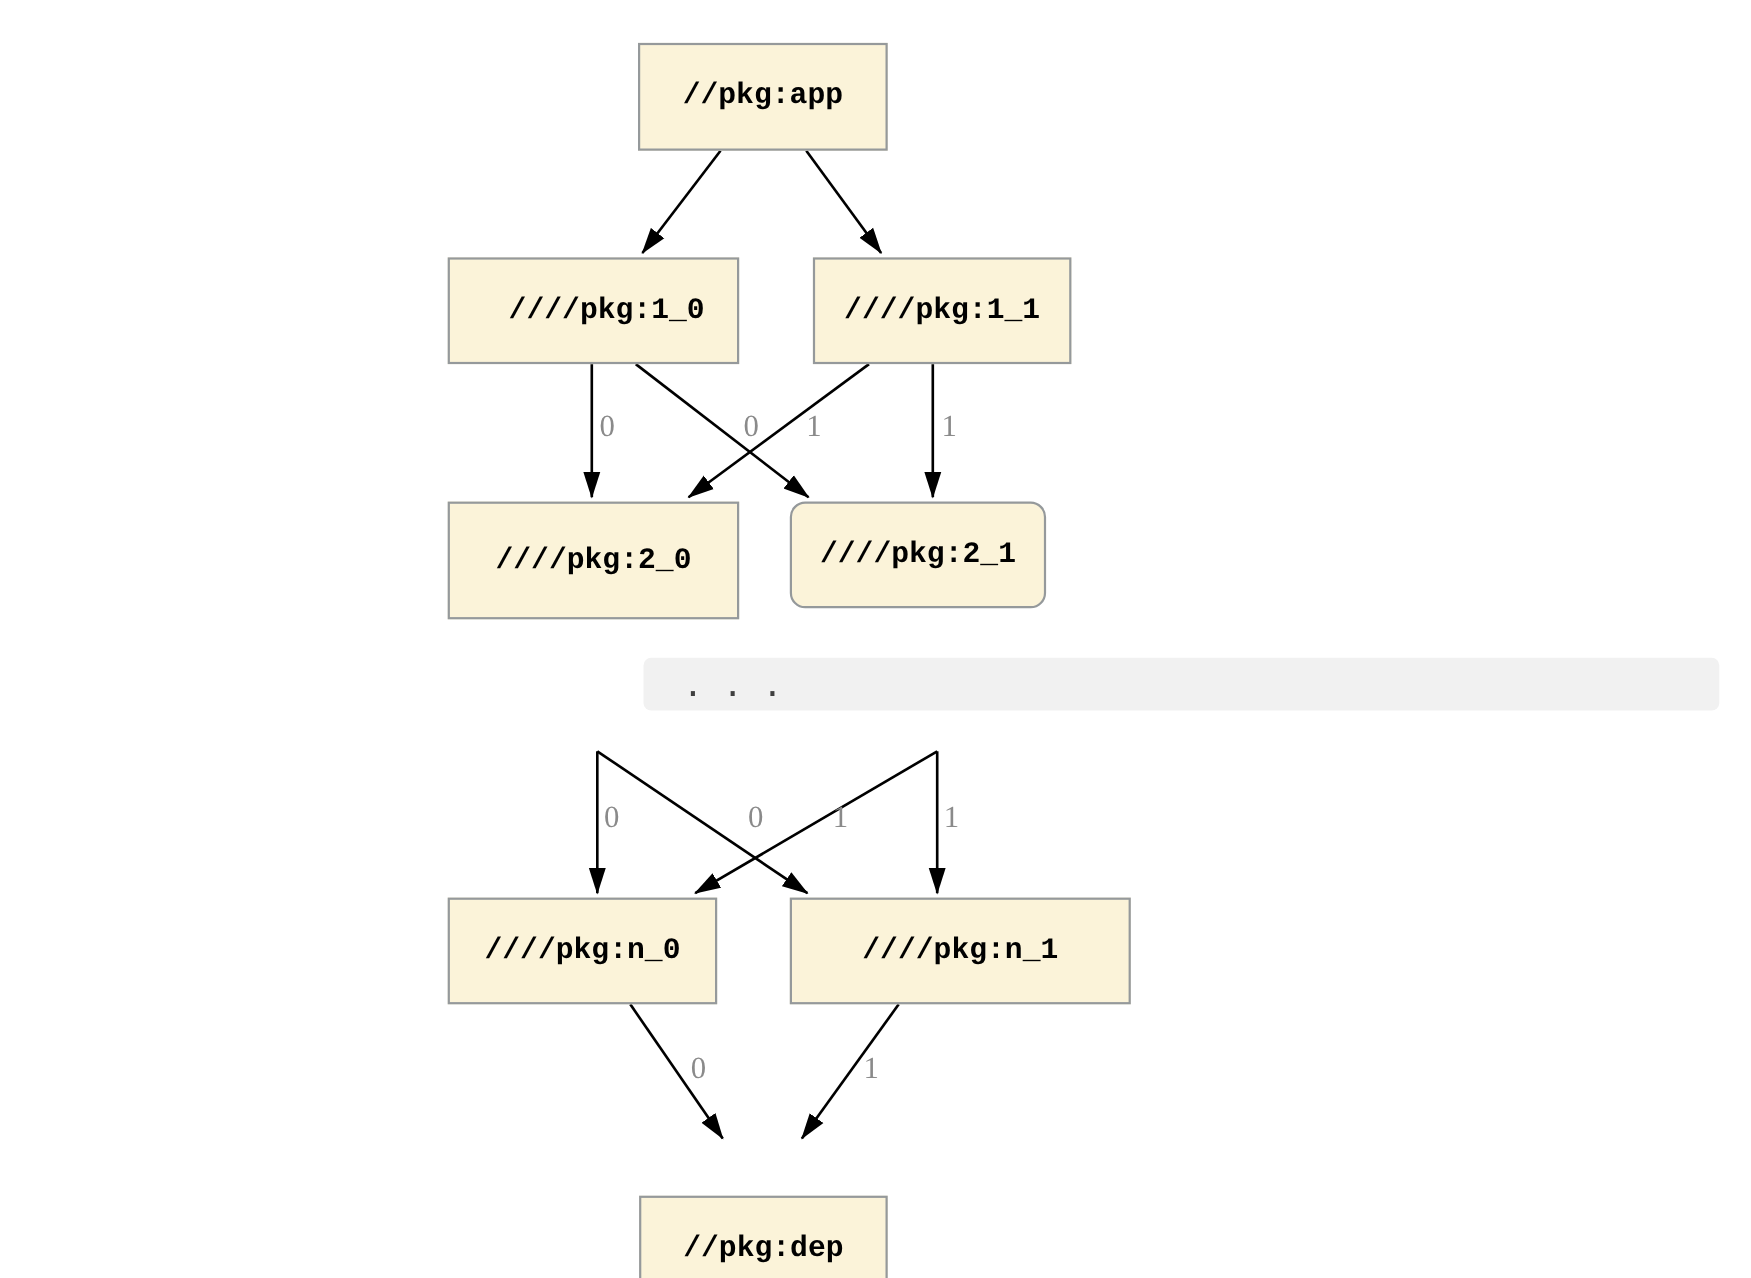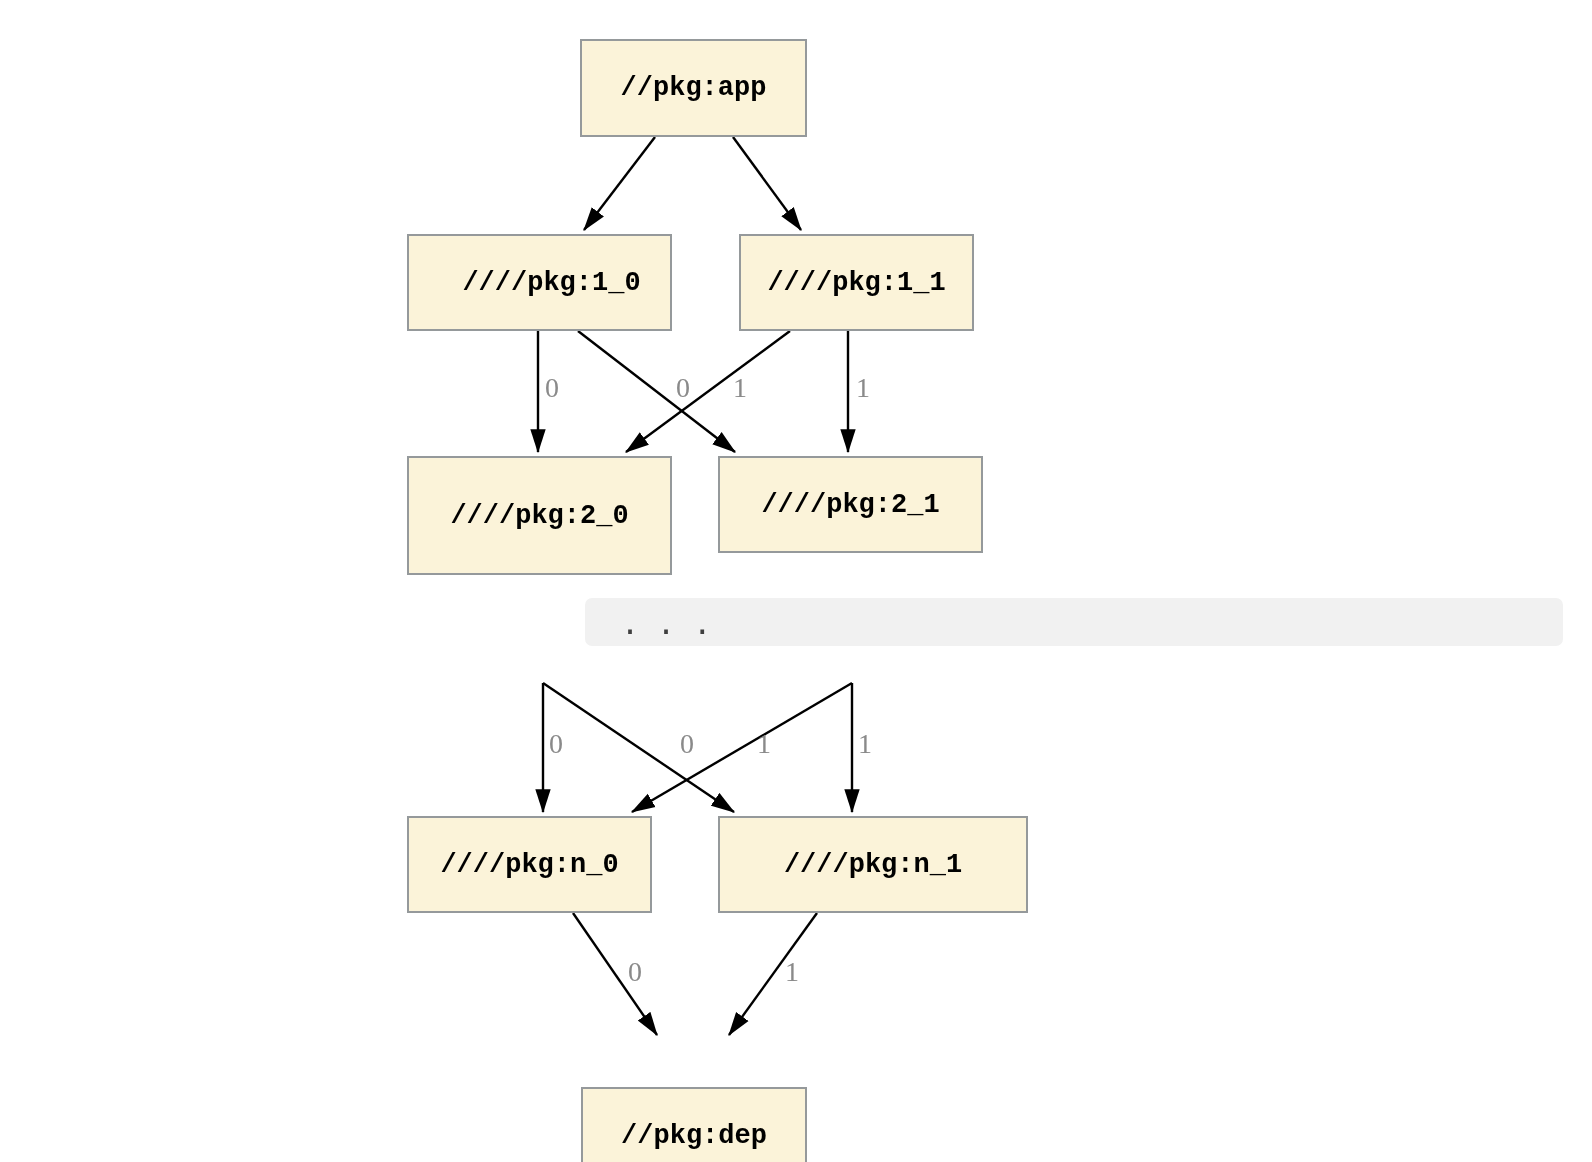--- a/index.html
+++ b/index.html
@@ -33,22 +33,22 @@
     font-family: "Liberation Mono", "DejaVu Sans Mono", monospace;
     font-weight: 700;
     font-size: 27px;
     color: #000000;
     letter-spacing: 0px;
     white-space: nowrap;
   }
   .node-app  { left: 580px; top: 39px;   width: 227px; height: 98px; }
   .node-1_0  { left: 407px; top: 234px;  width: 265px; height: 97px; padding-left: 24px; }
   .node-1_1  { left: 718px; top: 234px;  width: 235px; height: 97px; margin-left: 21px; }
-  .node-2_0  { left: 407px; top: 456px;  width: 265px; height: 119px; justify-content: center; }
-  .node-2_1  { left: 718px; top: 456px;  width: 265px; height: 97px; }
+  .node-2_0  { left: 407px; top: 456px;  width: 265px; height: 107px; justify-content: center; }
+  .node-2_1  { left: 718px; top: 456px;  width: 233px; height: 97px; border-radius: 14px; }
   .node-n_0  { left: 407px; top: 816px;  width: 245px; height: 97px; }
   .node-n_1  { left: 718px; top: 816px;  width: 310px; height: 97px; }
   .node-dep  { left: 581px; top: 1039px; width: 226px; height: 97px; margin-top: 48px; }
 
   .ellipsis-bar {
     position: absolute;
     left: 585px;
     top: 598px;
     width: 978px;
     height: 48px;

